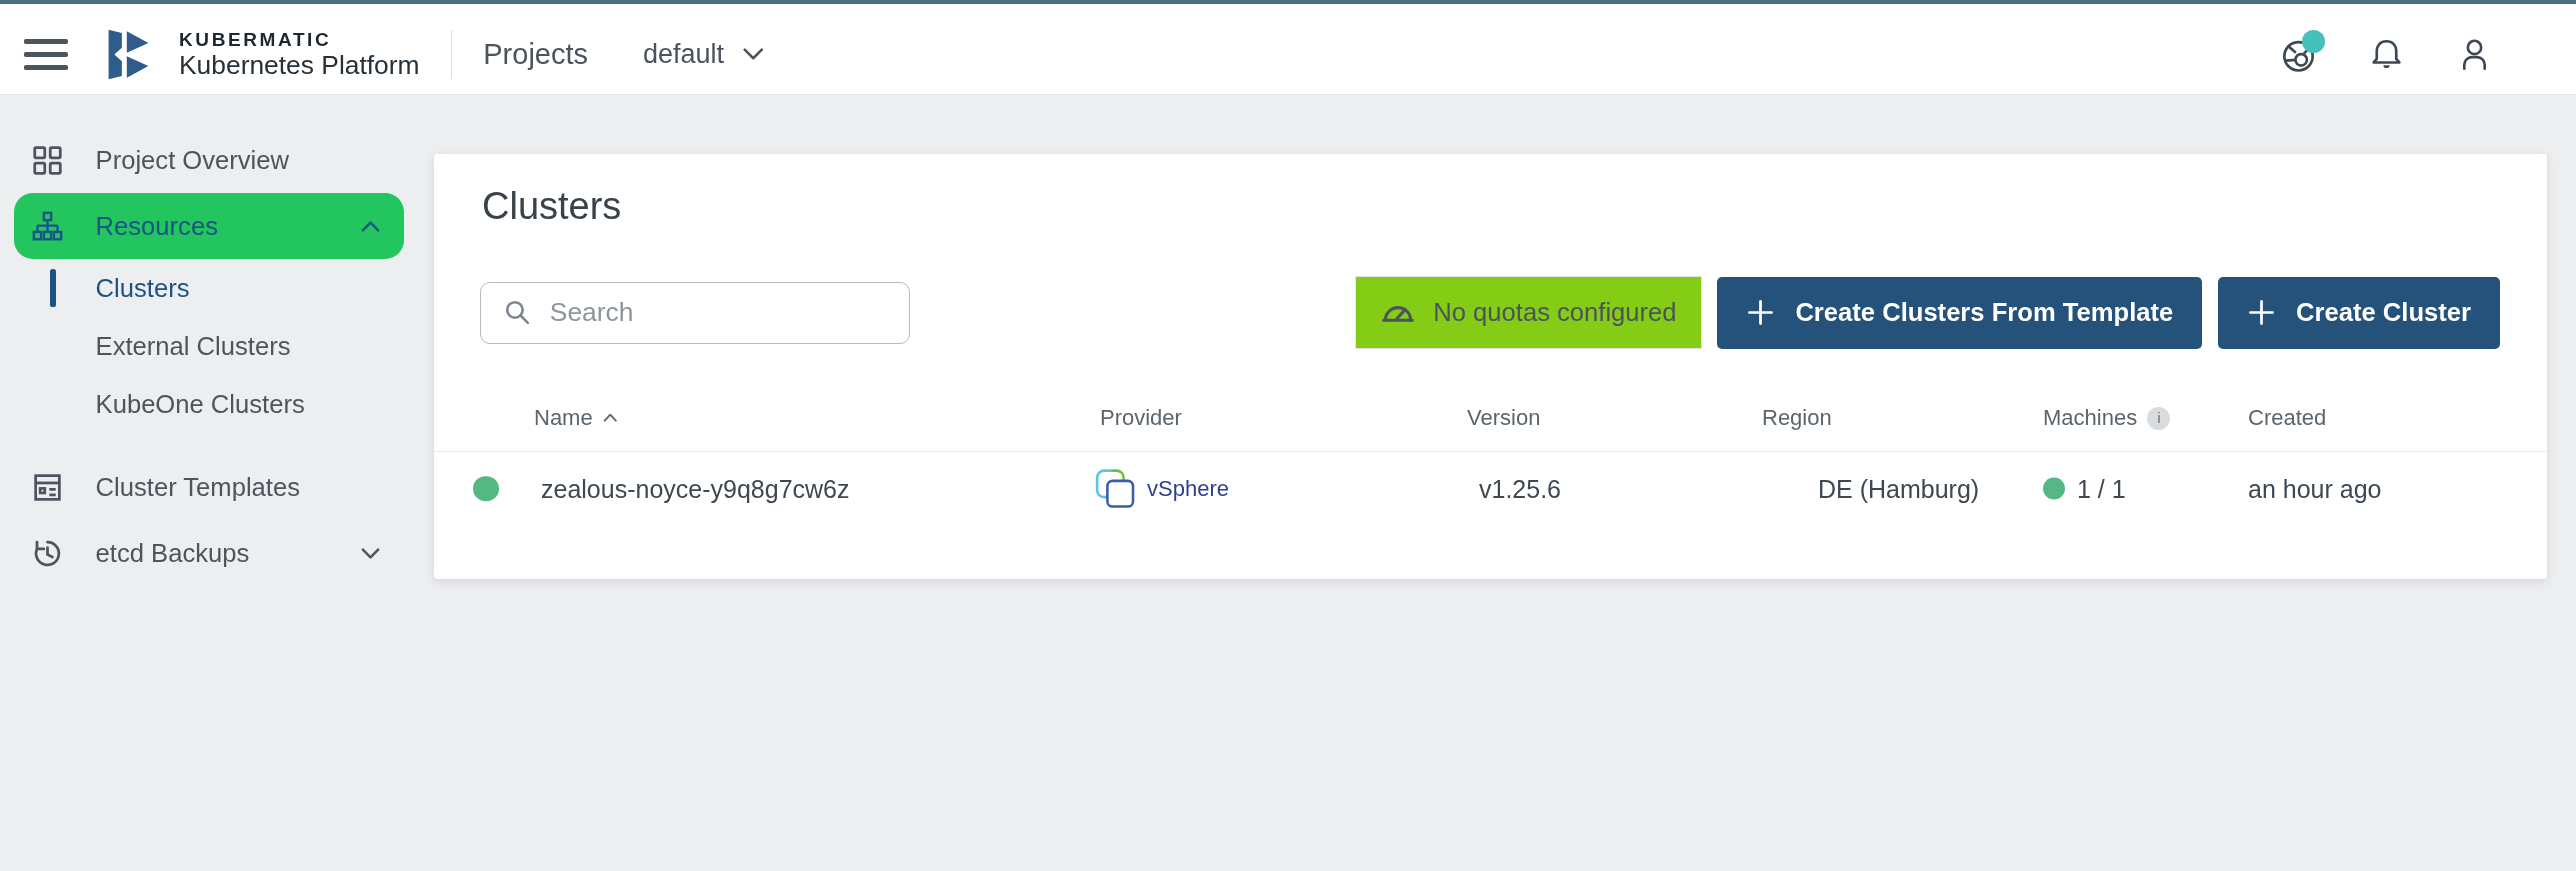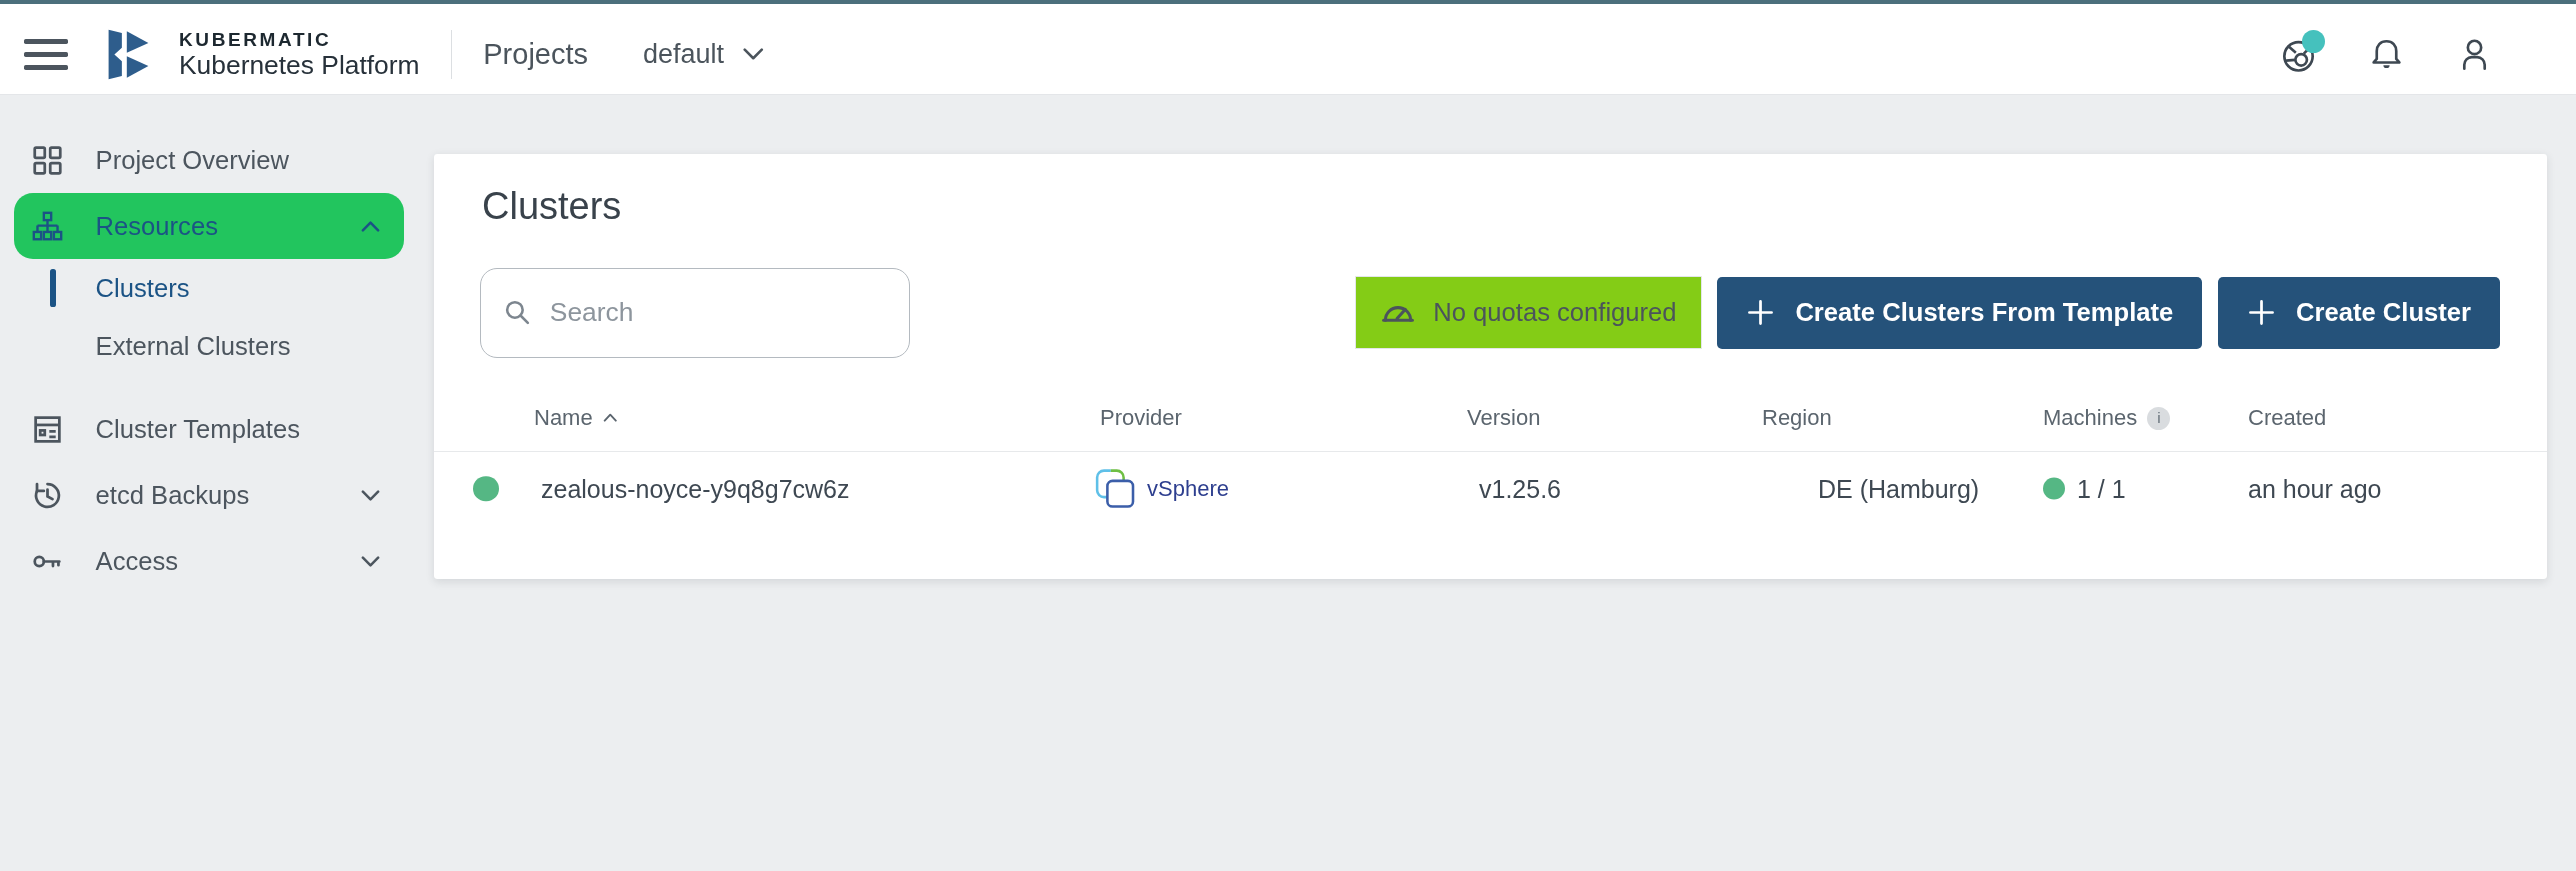--- a/index.html
+++ b/index.html
@@ -46,21 +46,21 @@
   .active-bar { position:absolute; left:36px; top:10.2px; width:6px; height:38px; border-radius:2.6px; background:var(--active-blue,#1b5385); }
   .nav-gap { height:21px; }
   
   .card {
     position:absolute; left:434px; top:154px; width:2113px; height:425px;
     background:#fff; border-radius:3.4px; box-shadow:0 2.6px 8.5px rgba(40,50,60,.12);
   }
   .card-title { margin:31px 0 0 48px; font-size:38px; font-weight:400; color:#39424b; line-height:43px; }
   .toolbar { display:flex; align-items:center; margin:48px 47px 0 46px; height:73px; }
   .search-box {
-    width:430px; height:90px; border:1.7px solid #b4bac0; border-radius:17px;
+    width:430px; height:62px; border:1.7px solid #b4bac0; border-radius:10px;
     display:flex; align-items:center; gap:15.3px; padding-left:20.5px; background:#fff;
   }
   .search-box input {
     flex:1; min-width:0; border:none; outline:none; background:transparent;
     font-family:inherit; font-size:26.4px; color:#3e4852; padding-right:17px;
   }
   .search-box input::placeholder { color:#8d959d; }
   .quota {
     margin-left:auto; height:73px; border:1.7px solid #e3e6e9; border-radius:1px; background:#84cc16;
     display:flex; align-items:center; gap:17px; padding:0 24px; font-size:25.6px; color:#4b545c;
@@ -197,20 +197,23 @@
     </span>
   </div>
 
   <div class="sub-item active">
     <span class="active-bar"></span>
     <span>Clusters</span>
   </div>
   <div class="sub-item">
     <span>External Clusters</span>
   </div>
+  <div class="sub-item">
+    <span>KubeOne Clusters</span>
+  </div>
 
   <div class="nav-gap"></div>
 
   <div class="nav-item">
     <span class="icon">
       <svg width="31" height="31" viewBox="0 0 34 34">
         <g fill="none" stroke="#4c555e" stroke-width="3">
           <rect x="4" y="4" width="26" height="26"></rect>
           <path d="M4 12 H30"></path>
           <rect x="9" y="18" width="5" height="5"></rect>
@@ -232,36 +235,20 @@
       </svg>
     </span>
     <span class="label">etcd Backups</span>
     <span class="chev">
       <svg width="19" height="11" viewBox="0 0 22 13">
         <polyline points="2,2 11,11 20,2" fill="none" stroke="#4c555e" stroke-width="3" stroke-linecap="round" stroke-linejoin="round"></polyline>
       </svg>
     </span>
   </div>
 
-  <div class="nav-item">
-    <span class="icon">
-      <svg width="31" height="31" viewBox="0 0 34 34">
-        <g fill="none" stroke="#4c555e" stroke-width="3" stroke-linecap="round">
-          <circle cx="8" cy="17" r="5"></circle>
-          <path d="M13 17 H30 M23 17 V22 M29 17 V21"></path>
-        </g>
-      </svg>
-    </span>
-    <span class="label">Access</span>
-    <span class="chev">
-      <svg width="19" height="11" viewBox="0 0 22 13">
-        <polyline points="2,2 11,11 20,2" fill="none" stroke="#4c555e" stroke-width="3" stroke-linecap="round" stroke-linejoin="round"></polyline>
-      </svg>
-    </span>
-  </div>
 </nav>
 
 <main class="card">
   <h1 class="card-title">Clusters</h1>
 
   <div class="toolbar">
     <div class="search-box">
       <svg width="31" height="31" viewBox="0 0 36 36">
         <circle cx="15" cy="15" r="9" fill="none" stroke="#7d868f" stroke-width="3"></circle>
         <line x1="21.5" y1="21.5" x2="30" y2="30" stroke="#7d868f" stroke-width="3" stroke-linecap="round"></line>

